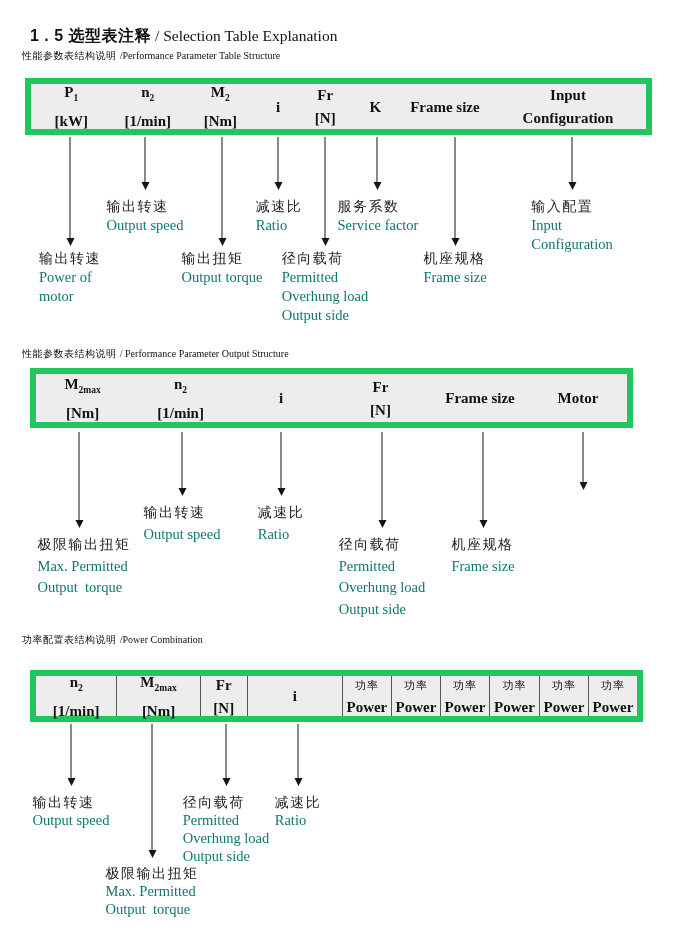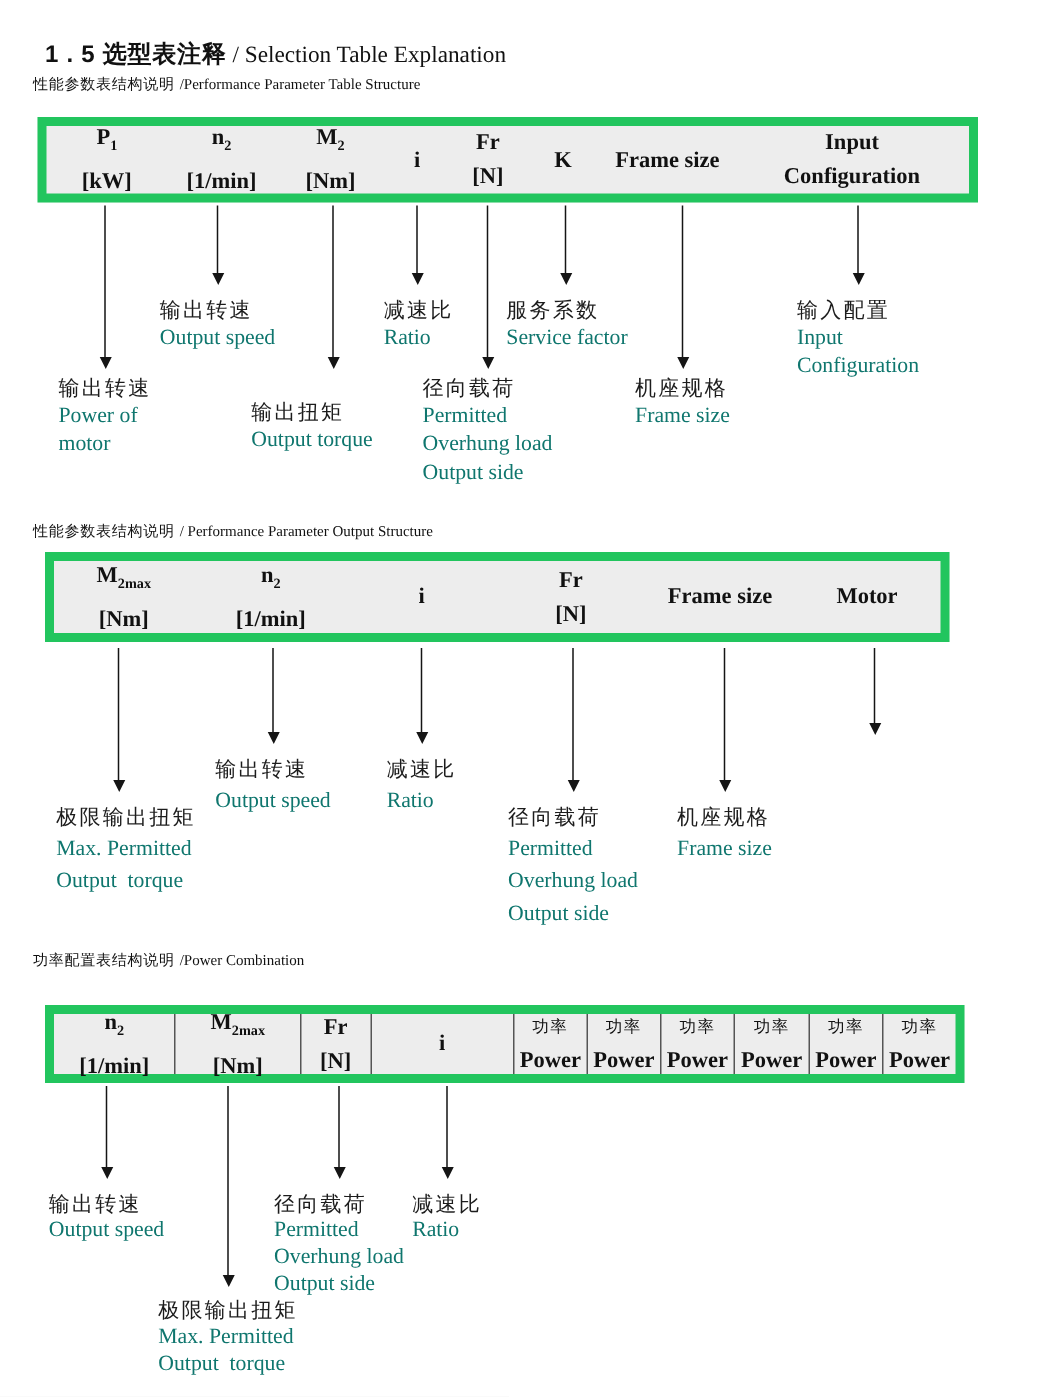--- a/index.html
+++ b/index.html
@@ -119,21 +119,21 @@
     <div class="zh">输入配置</div>
       <div class="en">Input</div>
       <div class="en">Configuration</div>
   </div>
 
   <div class="lbl s1" style="left:70px; top:249px;">
     <div class="zh">输出转速</div>
       <div class="en">Power of</div>
       <div class="en">motor</div>
   </div>
-  <div class="lbl s1" style="left:208px; top:249px;margin-top:16px;">
+  <div class="lbl s1" style="left:222px; top:249px;">
     <div class="zh">输出扭矩</div>
       <div class="en">Output torque</div>
   </div>
   <div class="lbl s1" style="left:325px; top:249px;">
     <div class="zh">径向载荷</div>
       <div class="en">Permitted</div>
       <div class="en">Overhung load</div>
       <div class="en">Output side</div>
   </div>
   <div class="lbl s1" style="left:455px; top:249px;">

